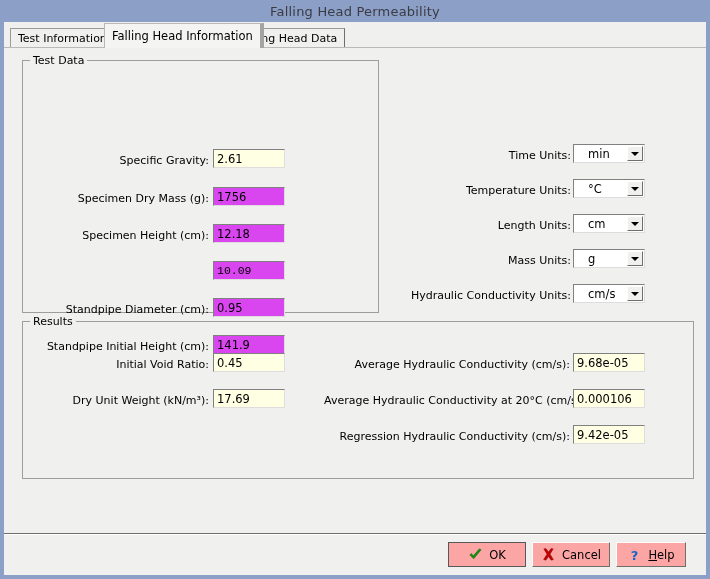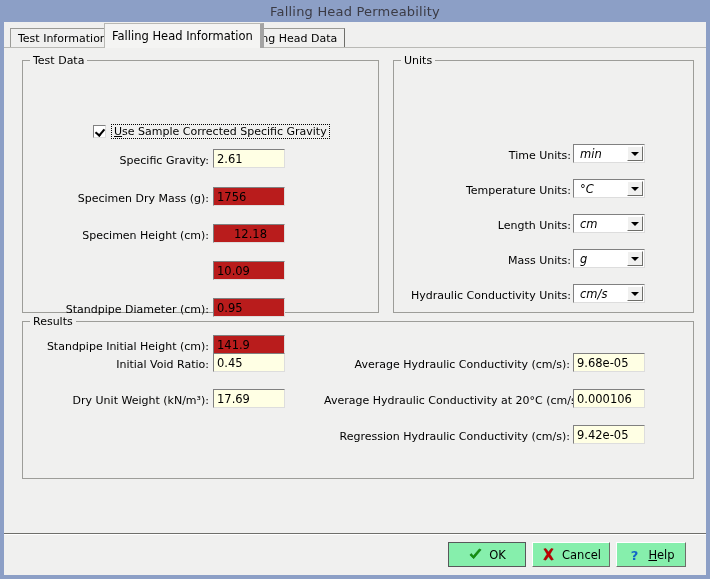--- a/index.html
+++ b/index.html
@@ -109,21 +109,21 @@
     font-size: 11px;
     color: #000;
     text-align: right;
     white-space: nowrap;
     line-height: 13px;
   }
   .textbox {
     position: absolute;
     box-sizing: border-box;
     height: 19px;
-    background: #b91c1c;
+    background: #d946ef;
     border-top: 1px solid #808080;
     border-left: 1px solid #808080;
     border-right: 1px solid #dddddd;
     border-bottom: 1px solid #dddddd;
     outline: none;
     font-family: "DejaVu Sans", "Liberation Sans", sans-serif;
     font-size: 11.5px;
     color: #000;
     padding: 0 0 0 3px;
     line-height: 17px;
@@ -140,26 +140,25 @@
     border-top: 1px solid #808080;
     border-left: 1px solid #808080;
     border-right: 1px solid #dddddd;
     border-bottom: 1px solid #dddddd;
     display: flex;
     align-items: center;
     cursor: default;
   }
   .combo .combo-value {
     flex: 1;
-    padding-left: 6px;
+    padding-left: 14px;
     font-size: 11.5px;
     color: #000;
     white-space: nowrap;
     overflow: hidden;
-    font-style: italic;
   }
   .combo .combo-arrow {
     width: 16px;
     height: 15px;
     margin-right: 1px;
     background: #f0f0ef;
     border-top: 1px solid #ffffff;
     border-left: 1px solid #ffffff;
     border-right: 1px solid #6e6e6a;
     border-bottom: 1px solid #6e6e6a;
@@ -233,21 +232,21 @@
     top: 536px;
     width: 702px;
     height: 39px;
     background: #f0f0ef;
   }
   .dlgbutton {
     position: absolute;
     top: 6px;
     height: 25px;
     box-sizing: border-box;
-    background: #86efac;
+    background: #fca5a5;
     border-top: 1px solid #ffffff;
     border-left: 1px solid #ffffff;
     border-right: 1px solid #6e6e6a;
     border-bottom: 1px solid #6e6e6a;
     display: flex;
     align-items: center;
     justify-content: center;
     gap: 6px;
     font-size: 11.5px;
     color: #000;
@@ -279,45 +278,38 @@
       <span>Falling Head Data</span>
     </div>
   </div>
 
   <div id="content">
 
     <div class="groupbox" style="left:18px; top:12px; width:357px; height:253px;">
       <span class="gb-caption">Test Data</span>
     </div>
 
-    <div id="checkbox-row">
-      <span class="checkbox-box checked"></span>
-      <span class="checkbox-label"><u>U</u><span>se Sample Corrected Specific Gravity</span></span>
-    </div>
 
     <div class="field-label" style="left:20px; top:106px; width:185px;">Specific Gravity:</div>
     <input class="textbox readonly" style="left: 209px; top: 101px; width: 72px;" type="text" readonly="" value="2.61">
 
     <div class="field-label" style="left:20px; top:144px; width:185px;">Specimen Dry Mass (g):</div>
     <input class="textbox" style="left: 209px; top: 139px; width: 72px;" type="text" value="1756">
 
     <div class="field-label" style="left:20px; top:181px; width:185px;">Specimen Height (cm):</div>
-    <input class="textbox" style="left: 209px; top: 176px; width: 72px; text-align: center;" type="text" value="12.18">
-
-    <input class="textbox" style="left: 209px; top: 213px; width: 72px;" type="text" value="10.09">
+    <input class="textbox" style="left: 209px; top: 176px; width: 72px;" type="text" value="12.18">
+
+    <input class="textbox" style="left: 209px; top: 213px; width: 72px; font-family: Liberation Mono, monospace;" type="text" value="10.09">
 
     <div class="field-label" style="left:20px; top:255px; width:185px;">Standpipe Diameter (cm):</div>
     <input class="textbox" style="left: 209px; top: 250px; width: 72px;" type="text" value="0.95">
 
     <div class="field-label" style="left:20px; top:292px; width:185px;">Standpipe Initial Height (cm):</div>
     <input class="textbox" style="left: 209px; top: 287px; width: 72px;" type="text" value="141.9">
 
-    <div class="groupbox" style="left:389px; top:12px; width:301px; height:253px;">
-      <span class="gb-caption">Units</span>
-    </div>
 
     <div class="field-label" style="left:395px; top:101px; width:172px;">Time Units:</div>
     <div class="combo" style="left:569px; top:96px; width:72px;">
       <span class="combo-value">min</span>
       <span class="combo-arrow"></span>
     </div>
 
     <div class="field-label" style="left:395px; top:136px; width:172px;">Temperature Units:</div>
     <div class="combo" style="left:569px; top:131px; width:72px;">
       <span class="combo-value">°C</span>

